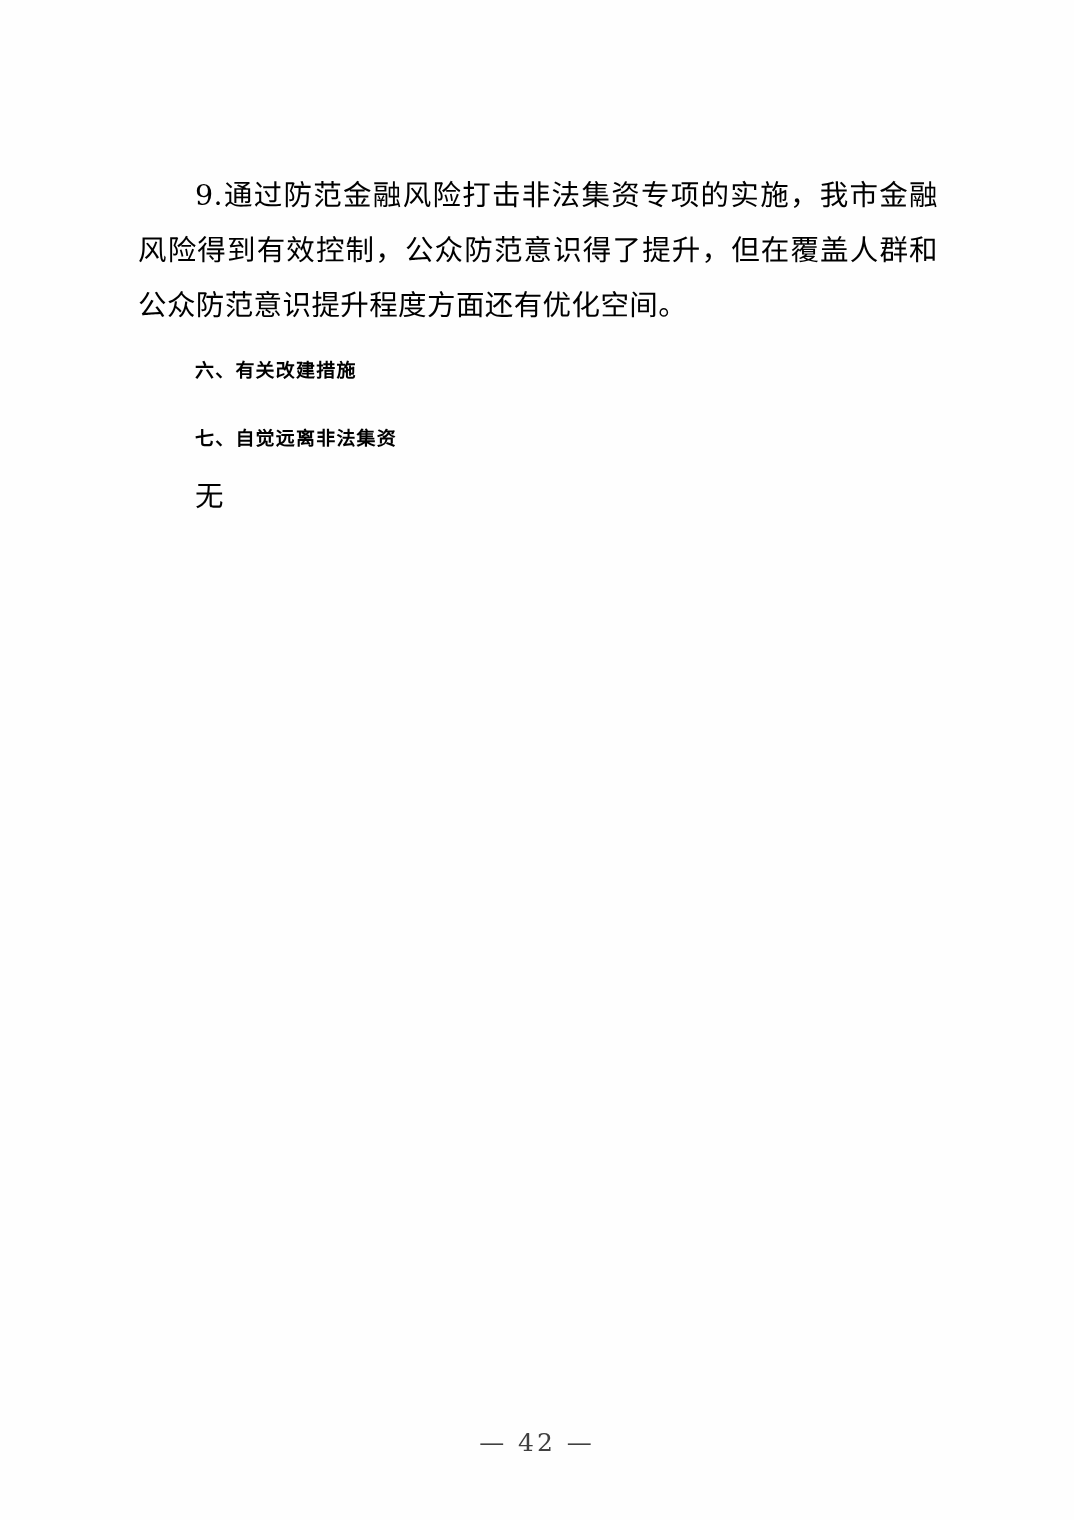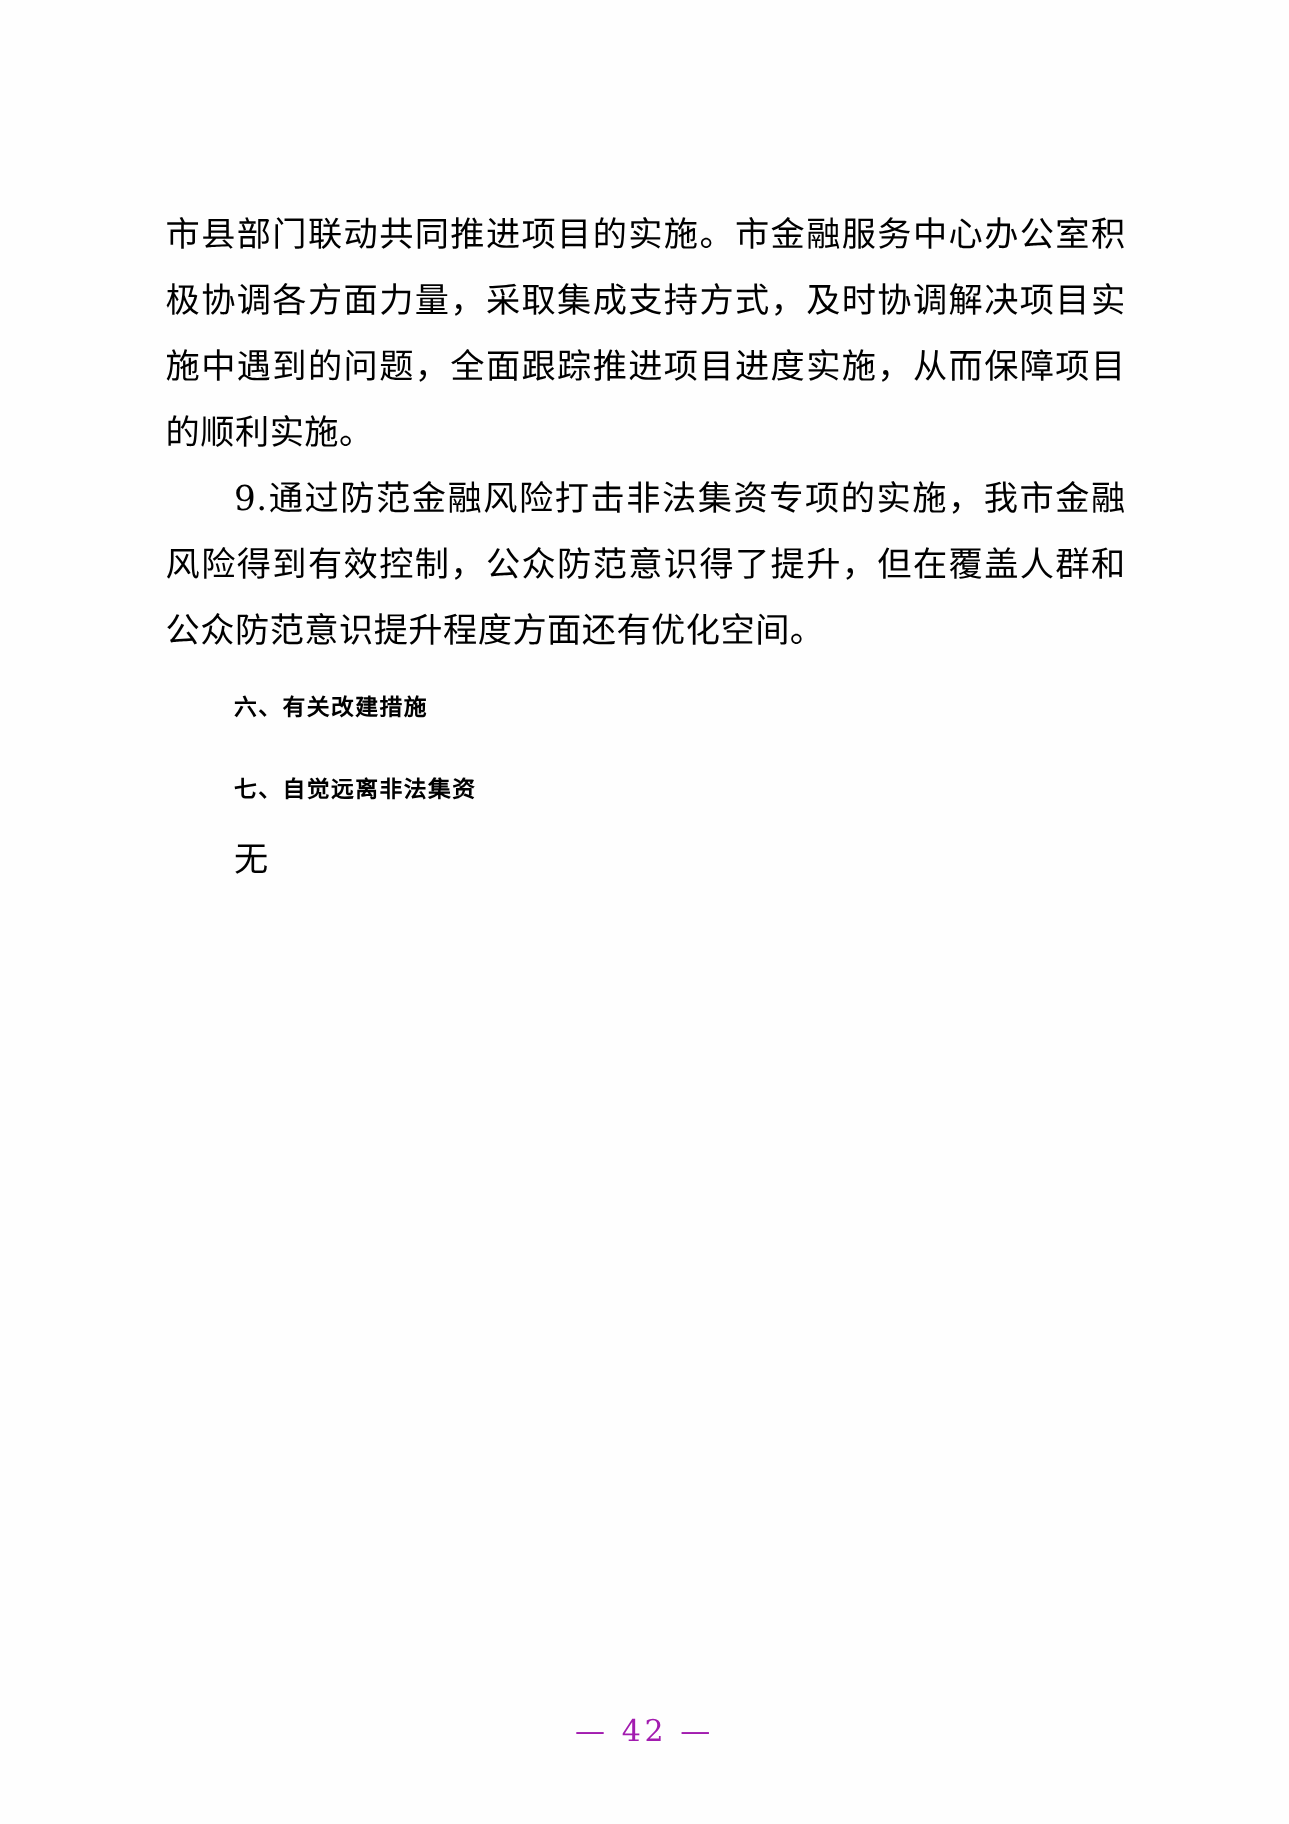--- a/index.html
+++ b/index.html
@@ -54,31 +54,30 @@
   }
   .spacer-sm { height: 6px; }
   .footer {
     position: absolute;
     left: 0;
     top: 1428px;
     width: 1074px;
     text-align: center;
     font-size: 25px;
     letter-spacing: 3px;
-    color: #a21caf;
+    color: #404040;
     font-family: "DejaVu Serif", "Liberation Serif", serif;
   }
 </style>
 </head>
 <body>
 
 <div class="page">
   <div class="content">
 
-    <p class="body-para">市县部门联动共同推进项目的实施。市金融服务中心办公室积极协调各方面力量，采取集成支持方式，及时协调解决项目实施中遇到的问题，全面跟踪推进项目进度实施，从而保障项目的顺利实施。</p>
 
 
     <p class="indent-para">9.通过防范金融风险打击非法集资专项的实施，我市金融风险得到有效控制，公众防范意识得了提升，但在覆盖人群和公众防范意识提升程度方面还有优化空间。</p>
 
     <div class="spacer-sm"></div>
 
     <p class="heading">六、有关改建措施</p>
 
 
     <div class="spacer-sm"></div>

